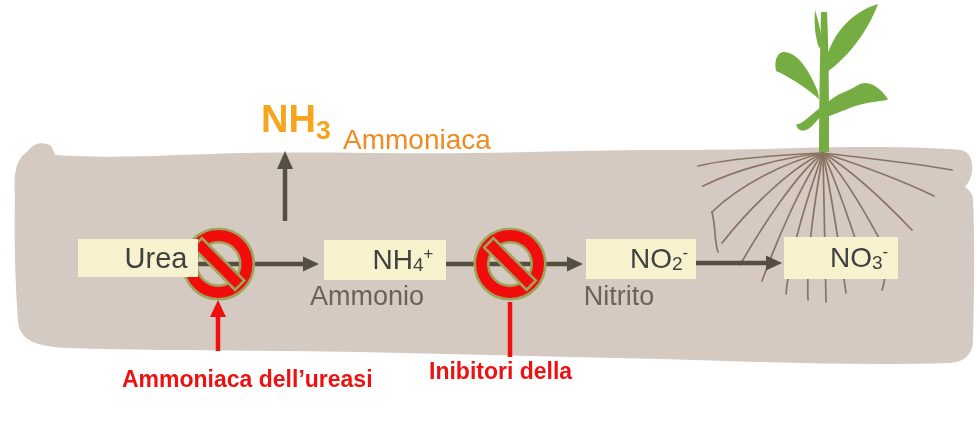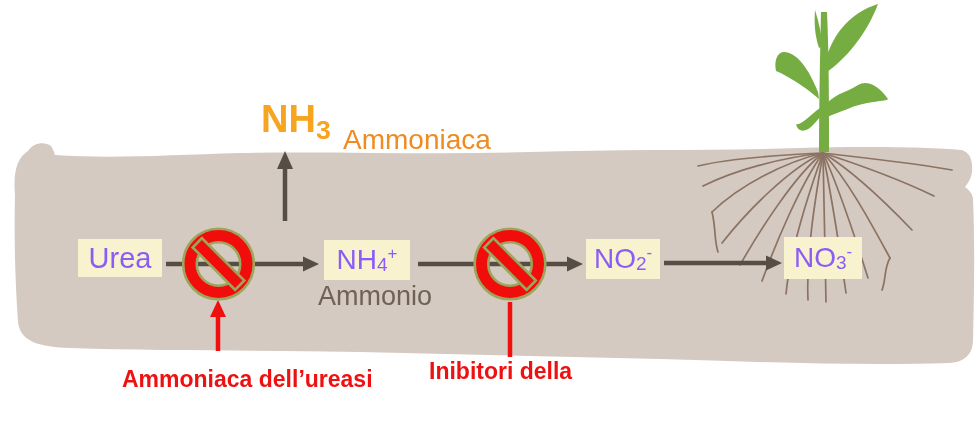--- a/index.html
+++ b/index.html
@@ -4,37 +4,37 @@
 <style>
   html,body{margin:0;padding:0;background:#ffffff;}
   .canvas{
     position:relative;width:980px;height:428px;overflow:hidden;
     font-family:"Liberation Sans",sans-serif;background:#ffffff;
   }
   .art{position:absolute;left:0;top:0;width:980px;height:428px;}
 
   
   .chem-box{
-    position:absolute;background:#f8f2cf;color:#8b5cf6;
+    position:absolute;background:#f8f2cf;color:#404040;
     display:flex;align-items:center;justify-content:center;
-    font-size:28px;white-space:nowrap;line-height:1;
+    font-size:28px;white-space:nowrap;line-height:1;padding-left:36px;
   }
   #box-urea   {left:78px;  top:239px; width:84px; height:38px; font-size:29px;}
   #box-nh4    {left:324px; top:240px; width:86px; height:40px;}
   #box-no2    {left:586px; top:239px; width:74px; height:40px;}
   #box-no3    {left:784px; top:237px; width:78px; height:42px;}
   .f-sub{font-size:0.68em;position:relative;top:0.24em;}
   .f-sup{font-size:0.60em;position:relative;top:-0.34em;}
 
   
   .node-label{
     position:absolute;color:#6f6154;font-size:27px;line-height:1;
     width:130px;text-align:center;white-space:nowrap;
   }
-  #label-ammonio{left:302px;top:283px;text-align:right;}
+  #label-ammonio{left:302px;top:283px;}
   #label-nitrito{left:554px;top:283px;}
   #label-nitrato{left:758px;top:285px;}
 
   
   .gas-formula{
     position:absolute;left:261px;top:100px;color:#f7a41e;
     font-size:38px;font-weight:bold;line-height:1;white-space:nowrap;
   }
   .gas-formula .f-sub{font-size:0.70em;top:0.26em;}
   .gas-name{
@@ -170,20 +170,21 @@
       <span class="f-sub">4</span>
       <span class="f-sup">+</span>
   </div>
   <div class="node-label" id="label-ammonio">Ammonio</div>
 
   <div class="chem-box" id="box-no2">
     <span>NO</span>
       <span class="f-sub">2</span>
       <span class="f-sup">-</span>
   </div>
+  <div class="node-label" id="label-nitrito">Nitrito</div>
 
   <div class="chem-box" id="box-no3">
     <span>NO</span>
       <span class="f-sub">3</span>
       <span class="f-sup">-</span>
   </div>
 
   <div class="inhibitor-label" id="label-urease">Ammoniaca dell’ureasi</div>
   <div class="inhibitor-label" id="label-nitrification">
     <div>Inibitori della</div>

